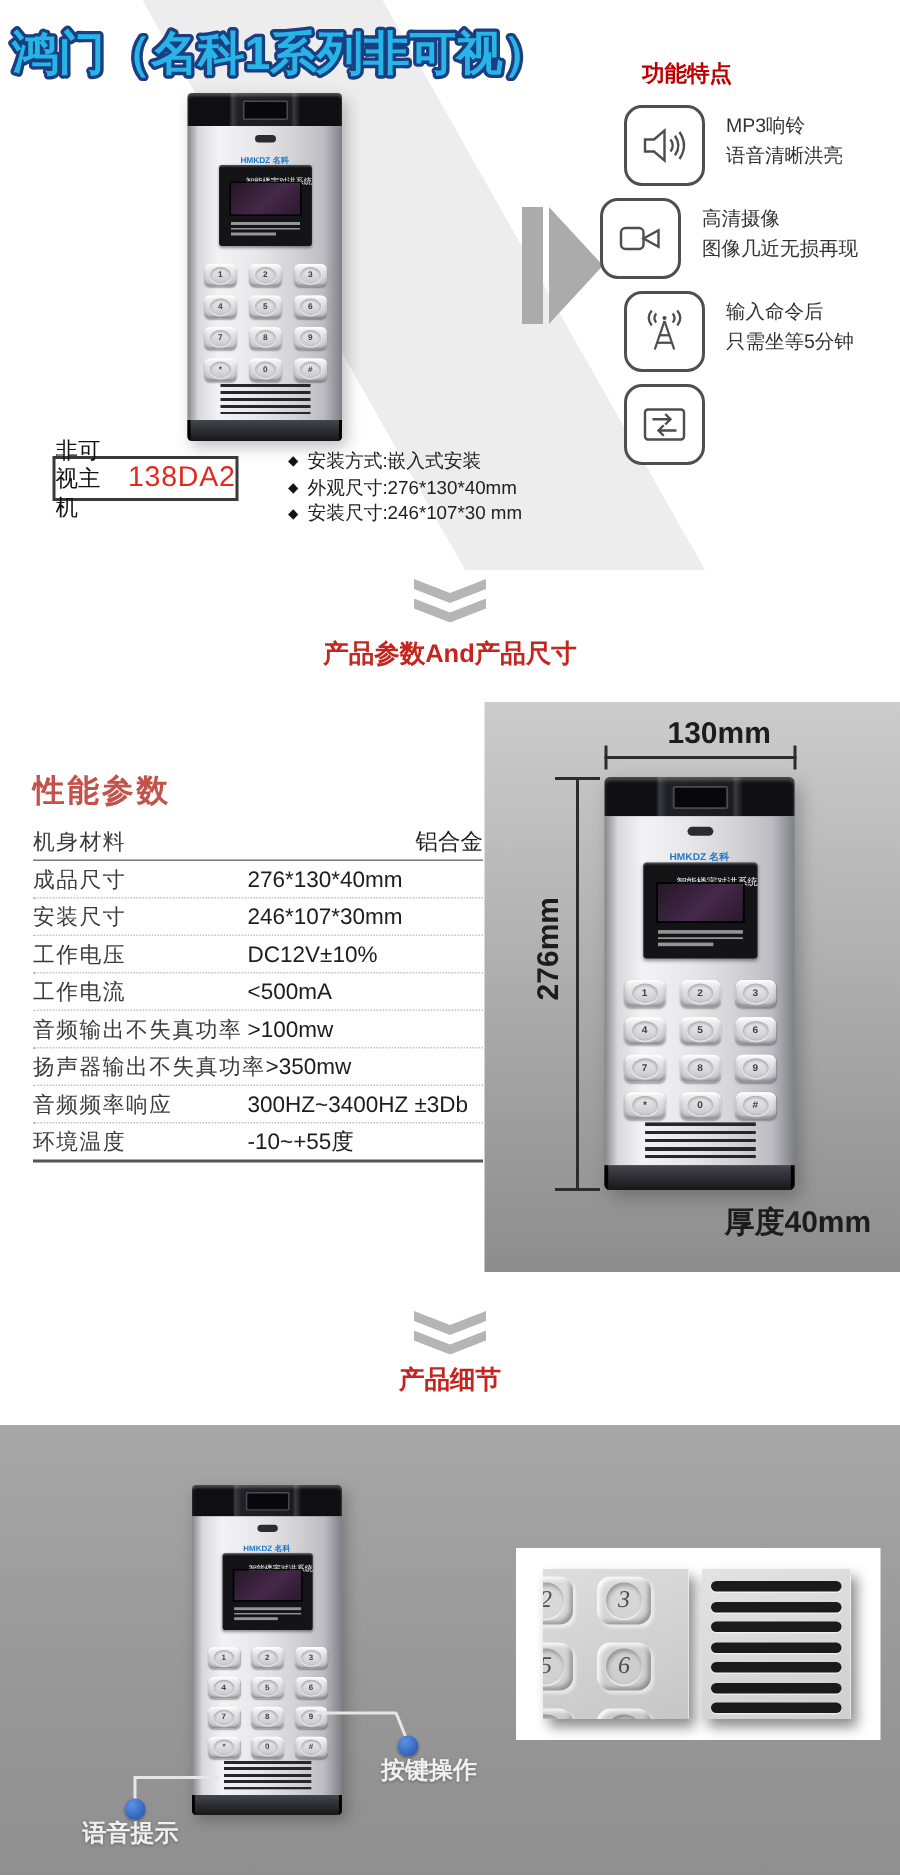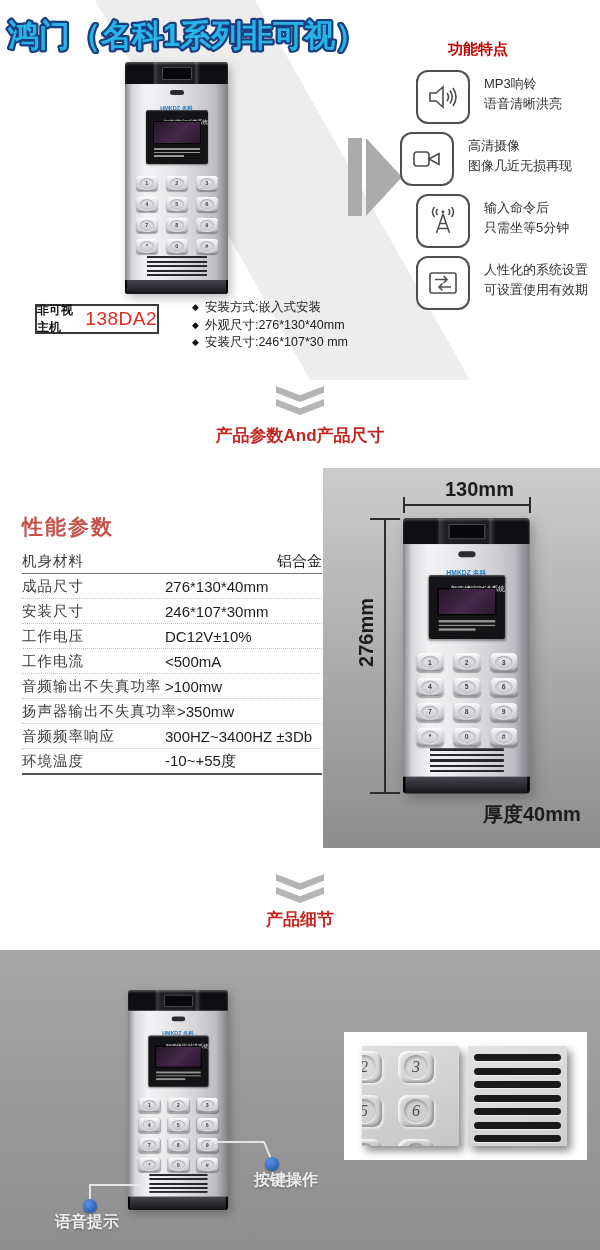--- a/index.html
+++ b/index.html
@@ -57,21 +57,21 @@
   .feat-text{font-size:13px;color:#333;line-height:20px;padding-top:4px;}
 
   
   .arrow-bar{left:348px;top:138px;width:14px;height:78px;background:#ababab;}
   .arrow-tri{left:366px;top:138px;width:0;height:0;border-top:39px solid transparent;
      border-bottom:39px solid transparent;border-left:36px solid #ababab;}
 
   
   .model-box{left:35px;top:304px;width:120px;height:26px;border:2px solid #3a3a3a;background:#fff;
      display:flex;align-items:center;justify-content:center;gap:4px;}
-  .model-prefix{font-size:12px;font-weight:bold;color:#111;}
+  .model-prefix{font-size:15px;font-weight:normal;color:#111;}
   .model-num{font-size:19px;font-weight:normal;color:#e02a20;letter-spacing:.5px;}
   .bullets{left:192px;top:299px;font-size:12.5px;color:#222;line-height:17.5px;}
   .bullets .dia{font-size:9px;vertical-align:1px;margin-right:6px;color:#111;}
 
   
   .chev{width:48px;height:16px;background:#b5b5b5;
      clip-path:polygon(0 0,50% 58%,100% 0,100% 42%,50% 100%,0 42%);}
   .div-label{width:300px;text-align:center;font-size:17px;font-weight:bold;color:#c4261f;}
 
   
@@ -186,21 +186,21 @@
   </div>
   <div class="abs bullets z1 nowrap">
     <div><span class="dia">◆</span><span>安装方式:嵌入式安装</span></div>
     <div><span class="dia">◆</span><span>外观尺寸:276*130*40mm</span></div>
     <div><span class="dia">◆</span><span>安装尺寸:246*107*30 mm</span></div>
   </div>
 
   <div class="abs arrow-bar z1"></div>
   <div class="abs arrow-tri z1"></div>
 
-  <div class="abs features-title z1" style="left:428px;top:40px;width:100px;text-align:center;">功能特点</div>
+  <div class="abs features-title z1" style="left:428px;top:40px;width:100px;">功能特点</div>
 
   <div class="abs feat z1" style="left:416px;top:70px;">
     <div class="feat-icon">
       <svg width="34" height="34" viewBox="0 0 34 34" fill="none" stroke="#4d4d4d" stroke-width="1.6">
         <path d="M4 13 h6 l7 -6 v20 l-7 -6 h-6 z"></path>
         <path d="M21 13 q3 4 0 8"></path>
           <path d="M24 10.5 q4.5 6.5 0 13"></path>
           <path d="M27 8 q6 9 0 18"></path>
       </svg>
     </div>
@@ -244,24 +244,20 @@
   </div>
 
   <div class="abs feat z1" style="left:416px;top:256px;">
     <div class="feat-icon">
       <svg width="34" height="34" viewBox="0 0 34 34" fill="none" stroke="#4d4d4d" stroke-width="1.6">
         <rect x="4" y="7" width="26" height="20" rx="2"></rect>
         <path d="M9 13.5 h12 m-3.5 -3.5 l3.5 3.5 l-3.5 3.5"></path>
         <path d="M25 21 h-12 m3.5 -3.5 l-3.5 3.5 l3.5 3.5"></path>
       </svg>
     </div>
-    <div class="feat-text">
-      <div>人性化的系统设置</div>
-      <div>可设置使用有效期</div>
-    </div>
   </div>
 
   <div class="abs chev z1" style="left:276px;top:386px;"></div>
   <div class="abs chev z1" style="left:276px;top:399px;"></div>
   <div class="abs div-label z1" style="left:150px;top:424px;">产品参数And产品尺寸</div>
 
   <div class="abs specs-title z1">性能参数</div>
   <div class="abs specs z1">
     <div class="srow">
         <span class="slabel">机身材料</span>

